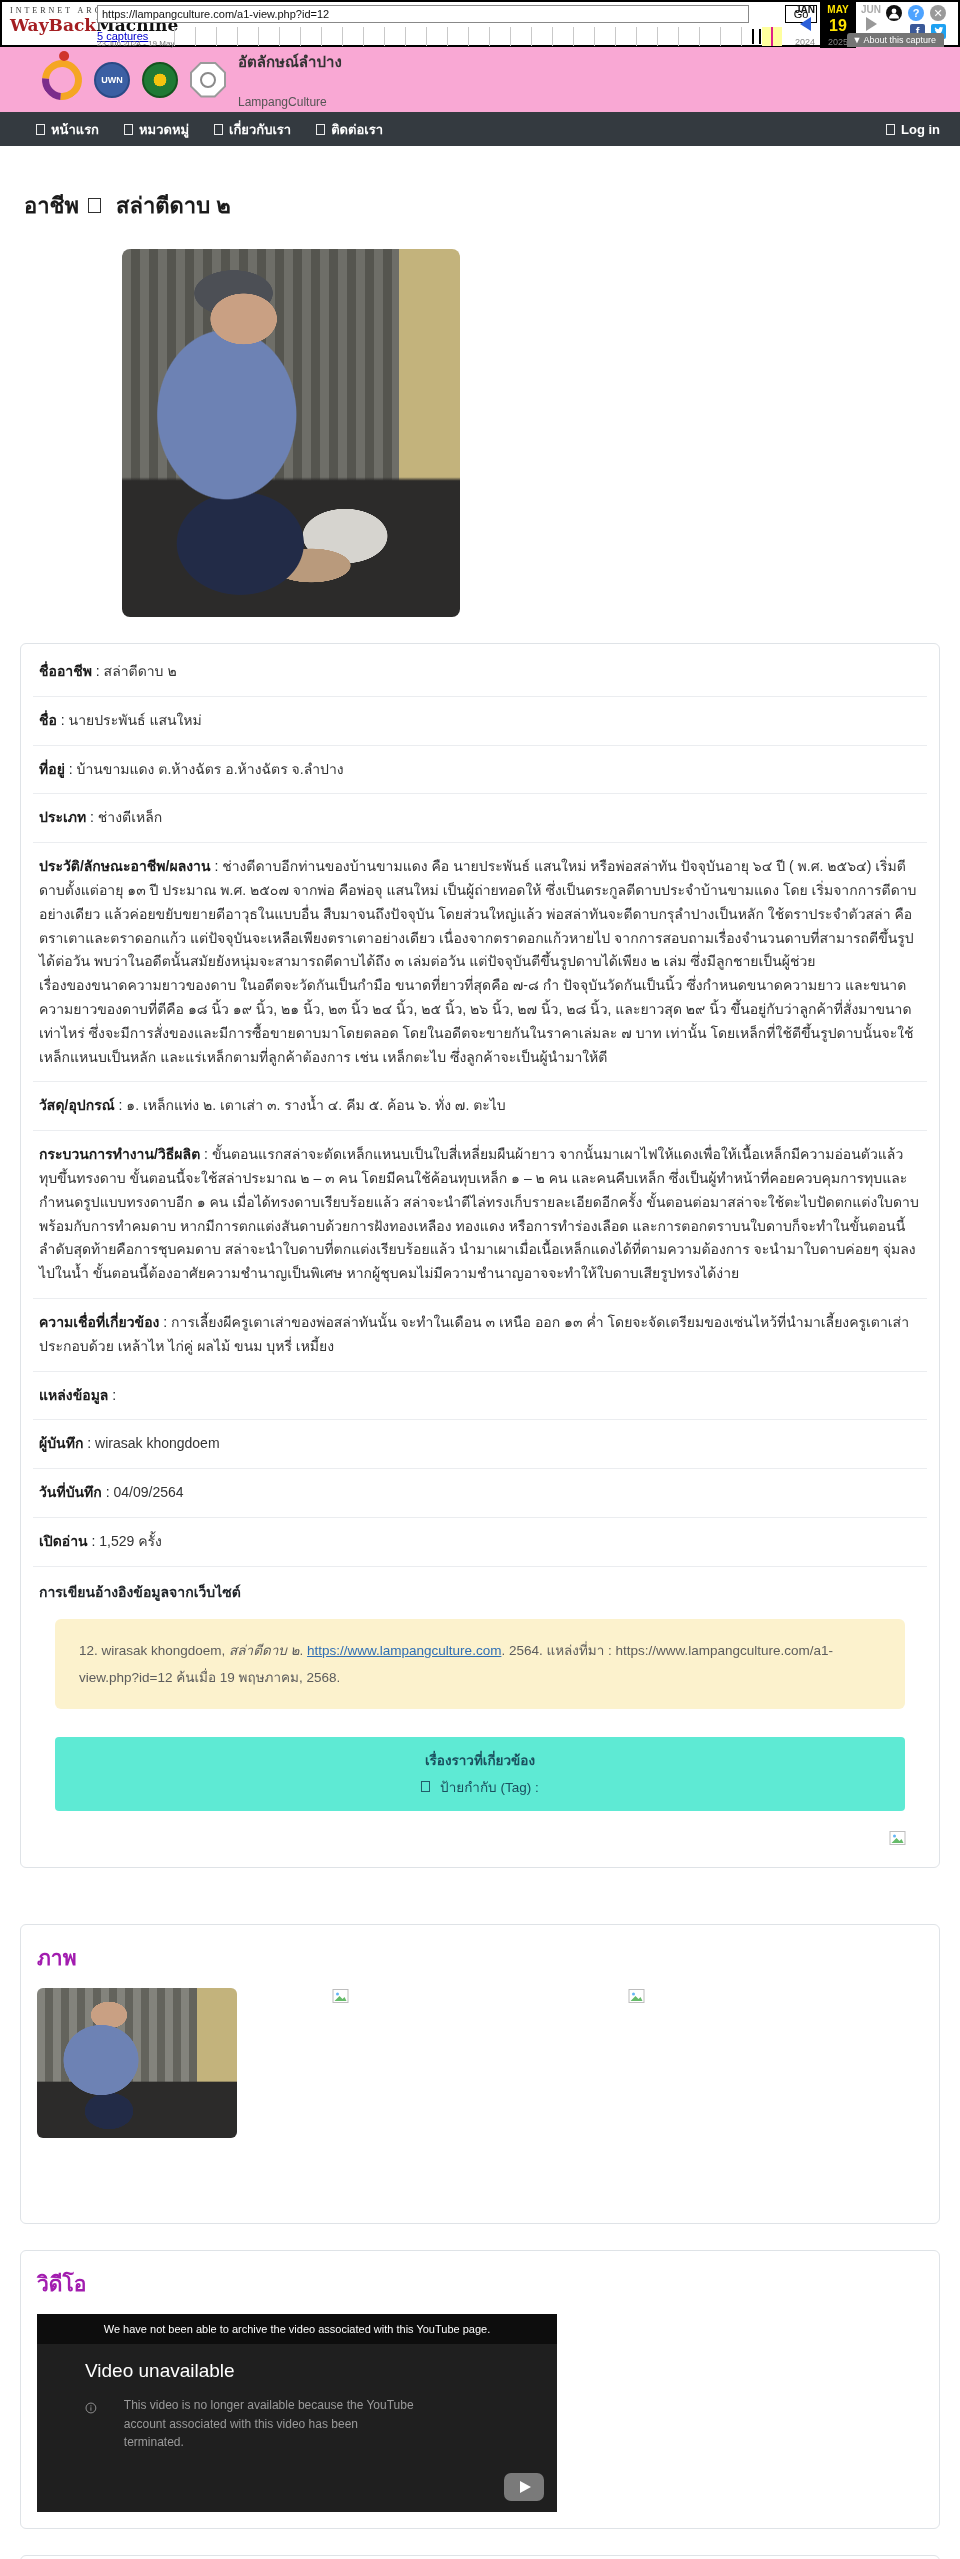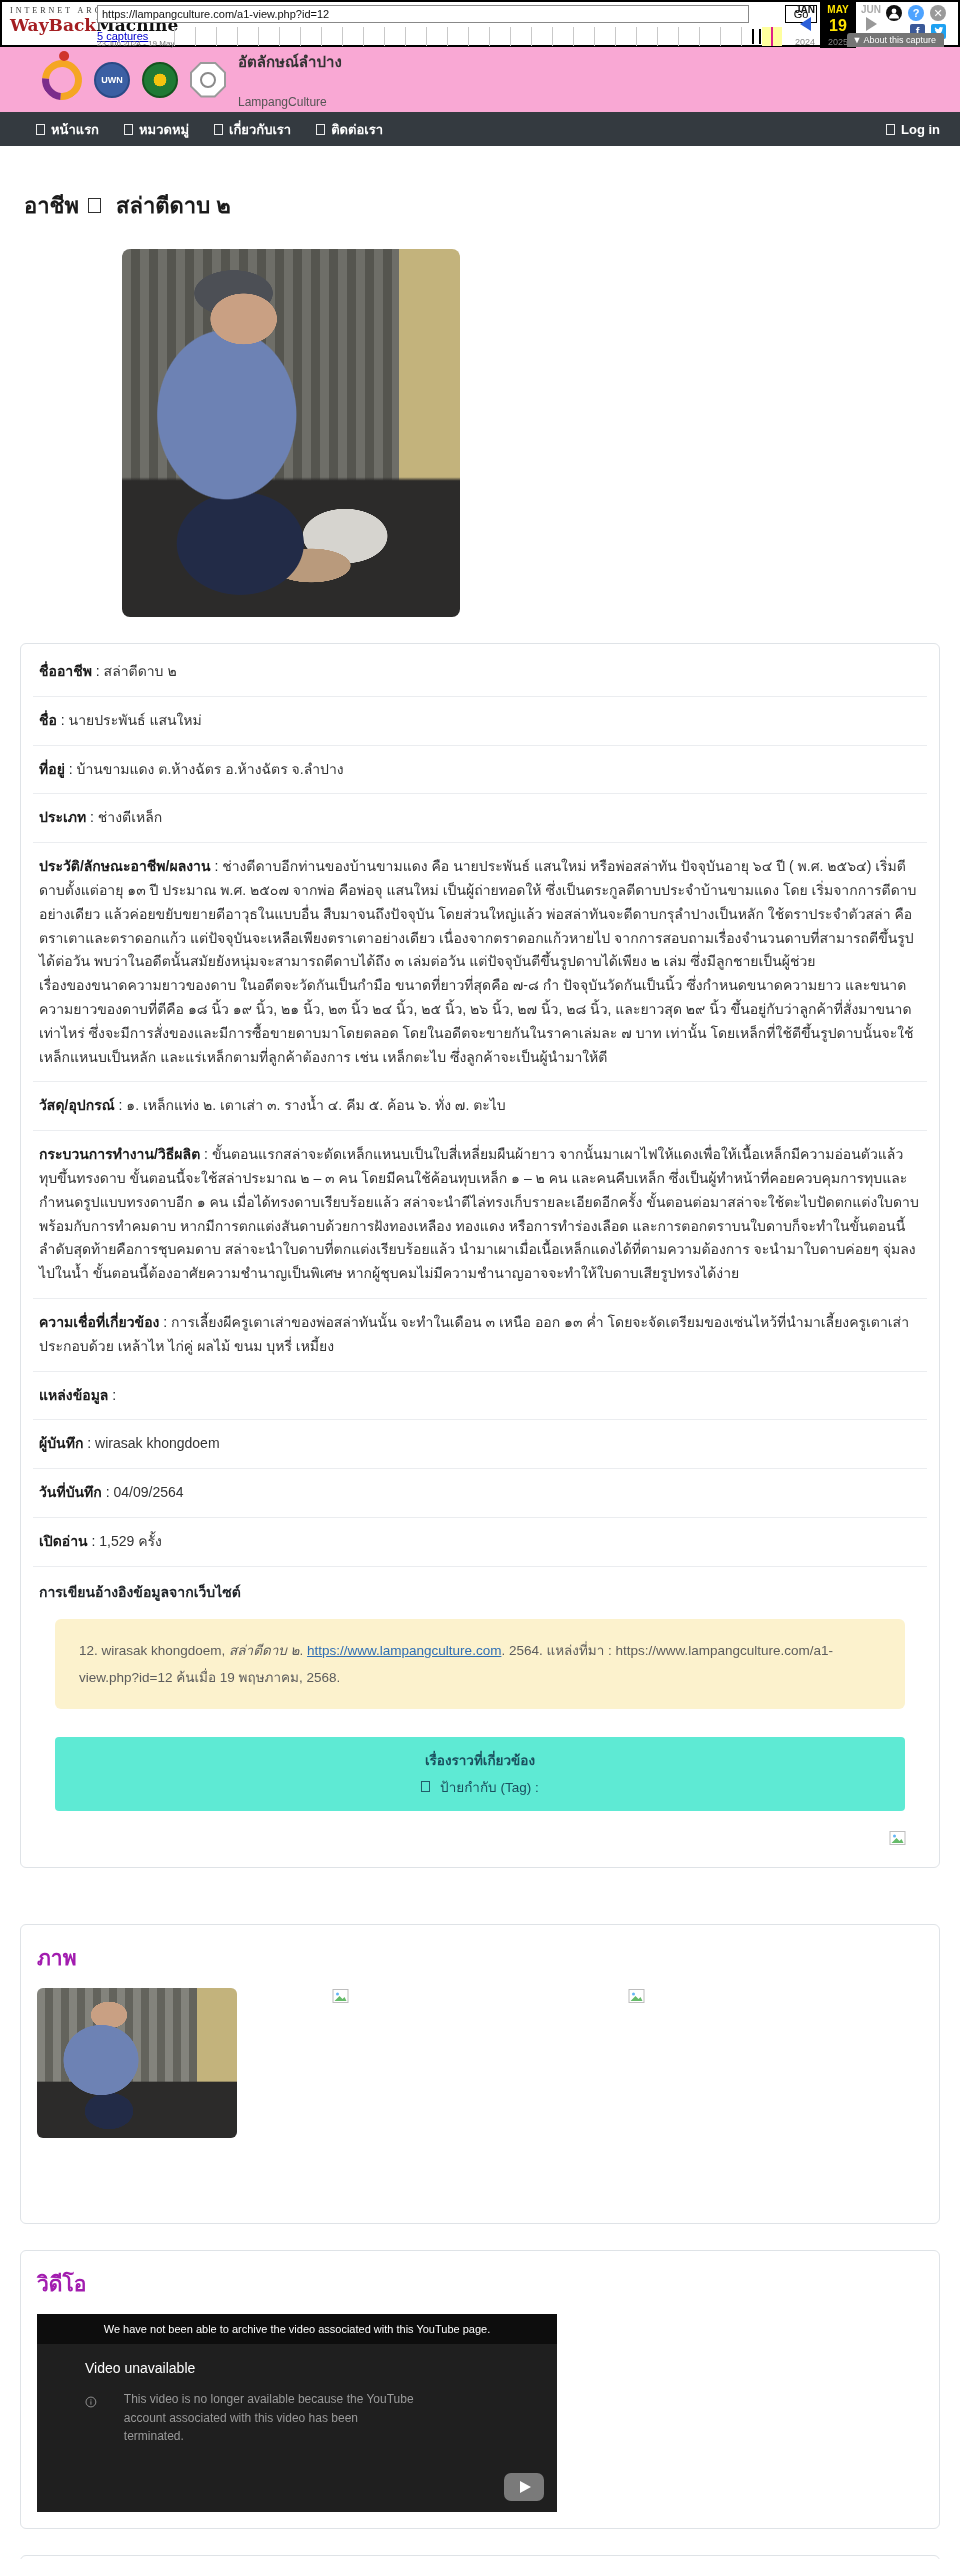--- a/index.html
+++ b/index.html
@@ -100,21 +100,21 @@
     background:
       radial-gradient(ellipse 62px 58px at 32% 48%, #6d82b4 0 60%, rgba(0,0,0,0) 61%),
       radial-gradient(ellipse 30px 22px at 36% 18%, #c9a083 0 60%, rgba(0,0,0,0) 61%),
       radial-gradient(ellipse 40px 30px at 36% 82%, #222b47 0 60%, rgba(0,0,0,0) 61%),
       linear-gradient(rgba(0,0,0,0) 62%, #2c2b2a 63%),
       linear-gradient(to right, rgba(0,0,0,0) 80%, #c3b37c 80%),
       repeating-linear-gradient(90deg, #83837c 0 8px, #63635c 8px 16px); }
   .video-embed { width: 520px; margin-top: 14px; }
   .yt-notice { background: #0d0d0d; color: #fff; font-size: 11px; text-align: center; padding: 7px 40px; line-height: 1.5; }
   .yt-body { background: #1f1f1f; height: 168px; position: relative; padding: 16px 0 0 48px; }
-  .yt-title { color: #fff; font-size: 14px; font-weight: 400; }
+  .yt-title { color: #fff; font-size: 19px; font-weight: 400; }
   .yt-msg { display: flex; gap: 27px; margin-top: 14px; width: 330px; align-items: flex-start; }
   .yt-msg .txt { color: #9a9a9a; font-size: 12px; line-height: 1.55; }
   .yt-logo { position: absolute; right: 12px; bottom: 10px; cursor: pointer; }
   .section-card.map { min-height: 64px; }
 </style>
 </head>
 <body>
 
 <div class="wb">
   <div class="wb-logo">

